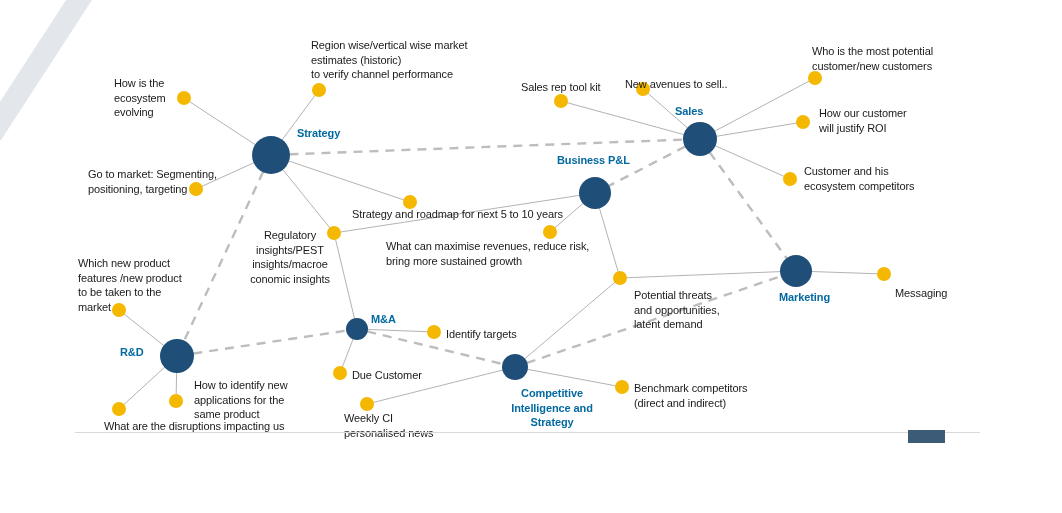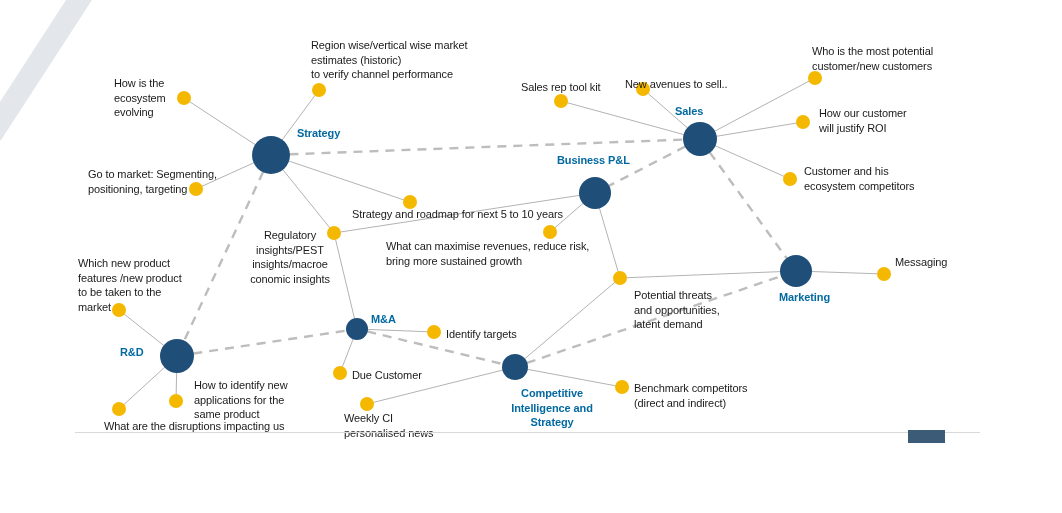--- a/index.html
+++ b/index.html
@@ -190,21 +190,21 @@
 customer/new customers</div>
       <div class="leaf-label ta-left" style="left: 819px; top: 106px;">How our customer
 will justify ROI</div>
       <div class="leaf-label ta-left" style="left: 804px; top: 164px;">Customer and his
 ecosystem competitors</div>
       <div class="leaf-label ta-left" style="left: 386px; top: 239px;">What can maximise revenues, reduce risk,
 bring more sustained growth</div>
       <div class="leaf-label ta-left" style="left: 634px; top: 252px; margin-top: 36px;">Potential threats
 and opportunities,
 latent demand</div>
-      <div class="leaf-label ta-left" style="left: 895px; top: 255px;">Messaging</div>
+      <div class="leaf-label ta-left" style="left: 895px; top: 286px;">Messaging</div>
       <div class="leaf-label ta-left" style="left: 78px; top: 256px;">Which new product
 features /new product
 to be taken to the
 market</div>
       <div class="leaf-label ta-left" style="left: 104px; top: 419px;">What are the disruptions impacting us</div>
       <div class="leaf-label ta-left" style="left: 194px; top: 378px;">How to identify new
 applications for the
 same product</div>
       <div class="leaf-label ta-left" style="left: 446px; top: 327px;">Identify targets</div>
       <div class="leaf-label ta-left" style="left: 352px; top: 368px;">Due Customer</div>

